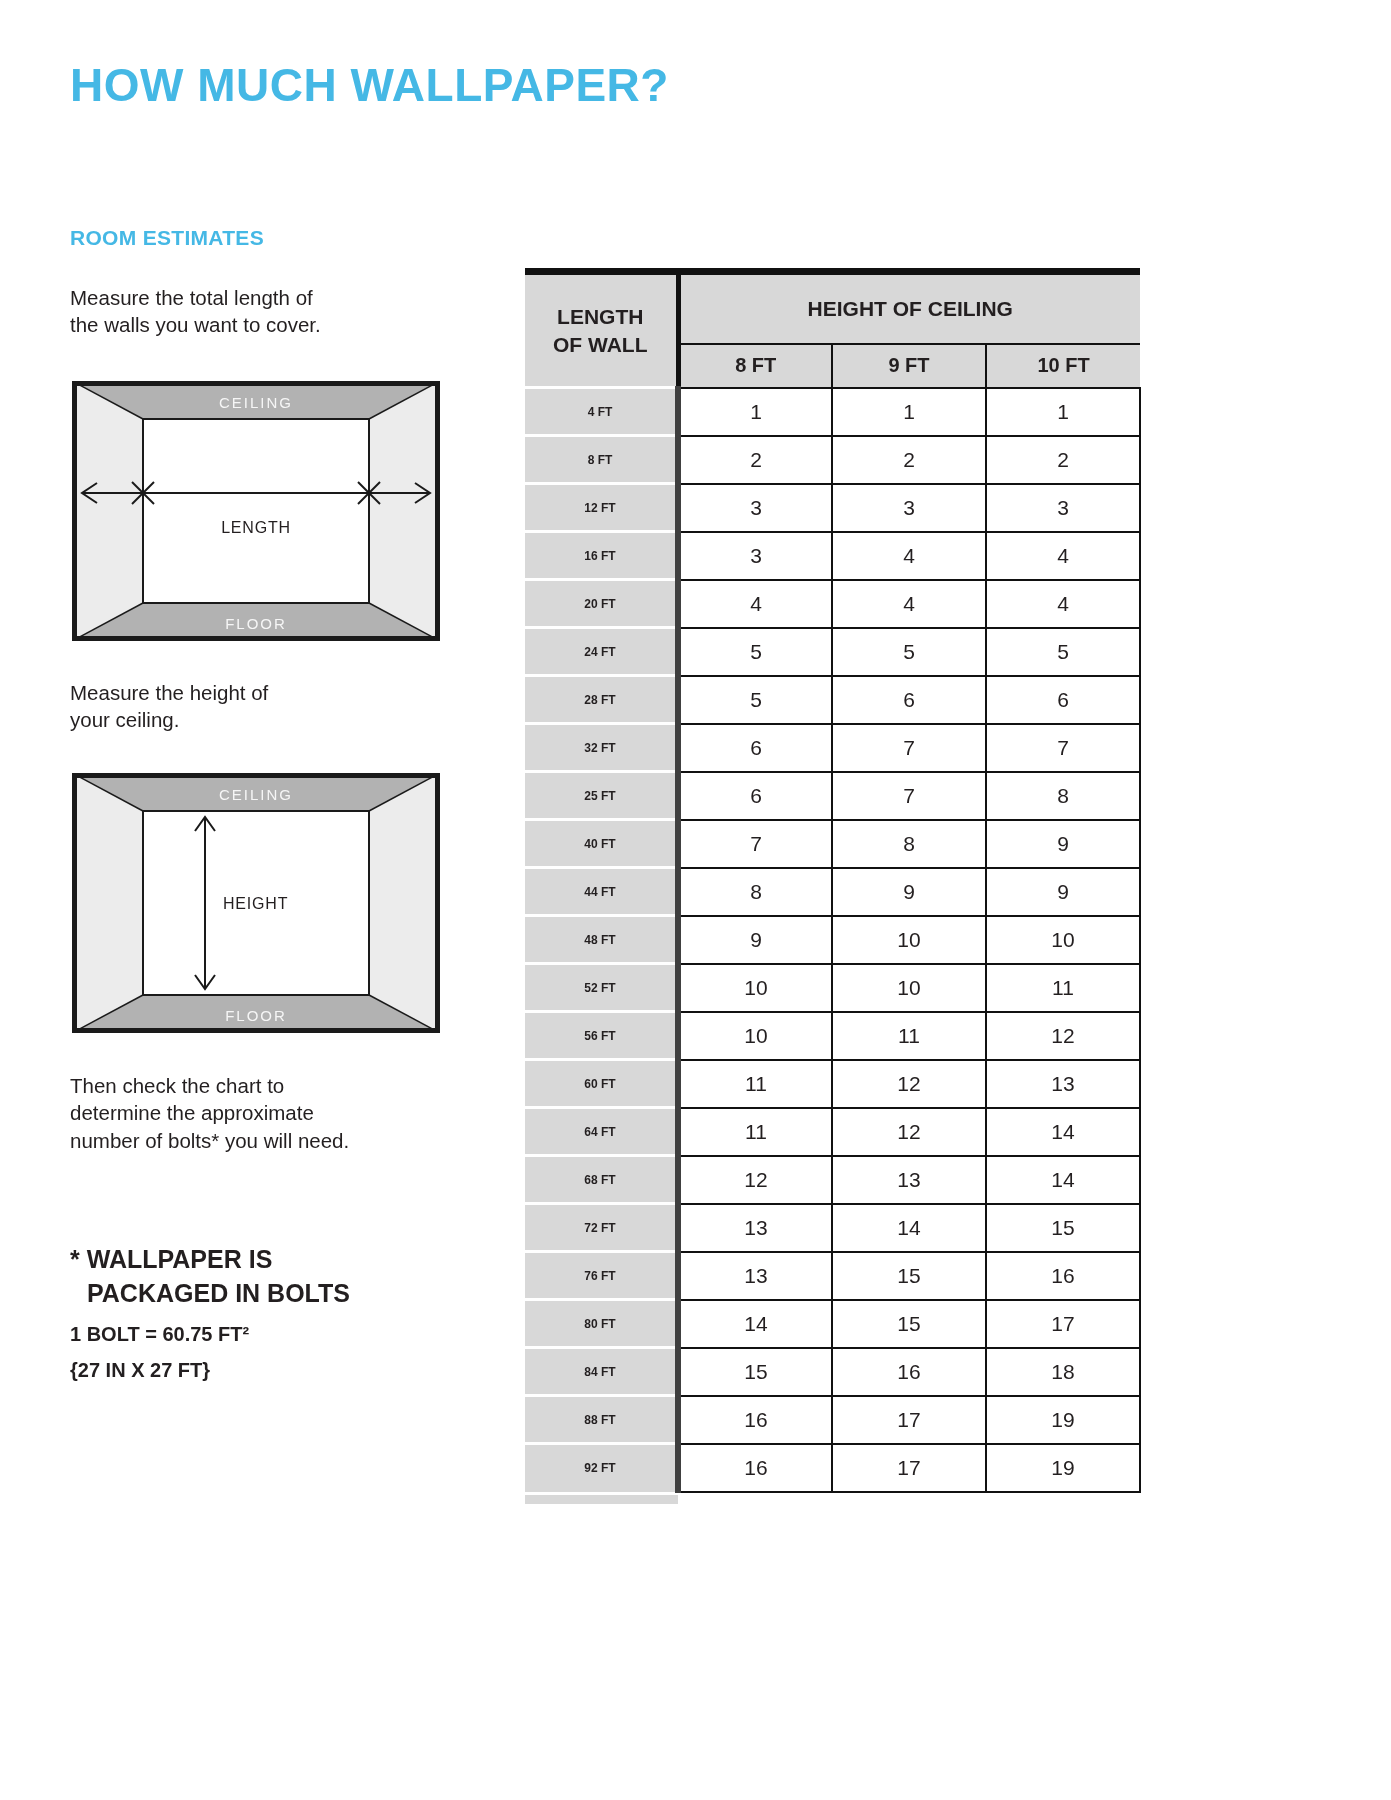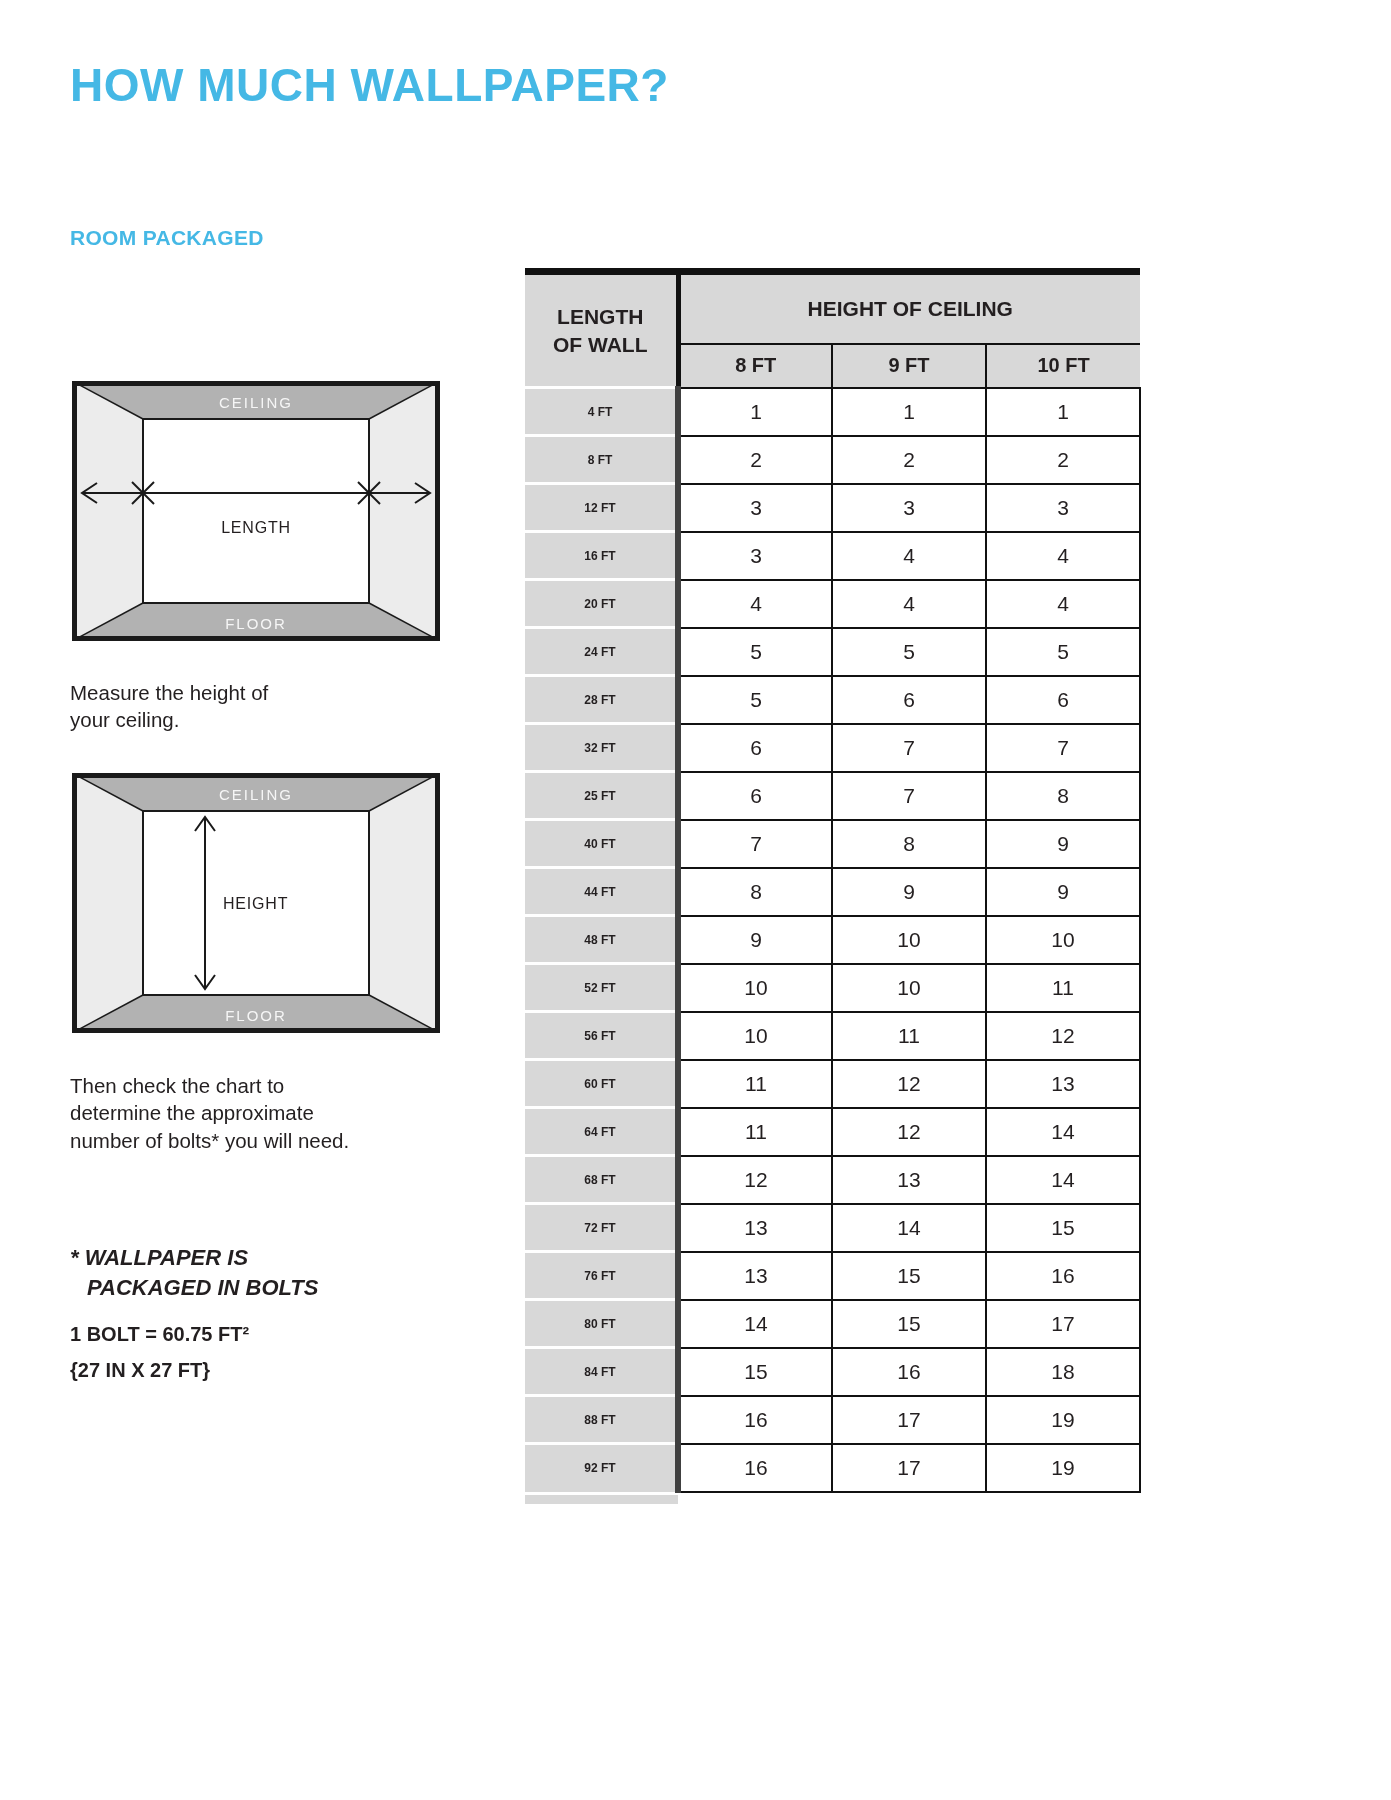--- a/index.html
+++ b/index.html
@@ -5,21 +5,21 @@
   * { margin:0; padding:0; box-sizing:border-box; }
   html,body { background:#ffffff; }
   body { font-family:"Liberation Sans","DejaVu Sans",sans-serif; color:var(--text-dark,#231f20); }
   .page { position:relative; width:1391px; height:1800px; background:#ffffff; overflow:hidden;padding-left:46px; }
   .abs { position:absolute; }
 
   .title { font-size:46px; font-weight:700; color:var(--accent-blue,#45b8e5); letter-spacing:0.5px; }
   .section-heading { font-size:21px; font-weight:700; color:var(--accent-blue,#45b8e5); letter-spacing:0.3px; }
   .center { text-align:center; }
   .step { font-size:20.5px; line-height:1.33; white-space:pre-line; color:var(--text-dark,#231f20); }
-  .footnote { font-size:22px; font-weight:700; line-height:1.35;font-style:italic; }
+  .footnote { font-size:25px; font-weight:700; line-height:1.35; }
   .footnote .indent { padding-left:17px; }
   .bolt-info { font-size:20px; font-weight:700; }
 
   
   .bolts-table { border-collapse:collapse; table-layout:fixed; border-top:7px solid #111; }
   .bolts-table th, .bolts-table td { text-align:center; vertical-align:middle; padding:0; }
   .corner { width:153px; background:var(--cell-gray,#d8d8d8); font-size:21px; font-weight:700;
             line-height:1.3; white-space:pre-line; border-right:5px solid #111; border-bottom:3px solid #fff; }
   .group { background:var(--cell-gray,#d8d8d8); font-size:21px; font-weight:700; height:72px;
            border-bottom:2px solid #111; width:462px; }
@@ -34,22 +34,24 @@
   .wall-label { fill:#f6f6f6; font-size:15px; letter-spacing:2px; font-family:"Liberation Sans",sans-serif; }
   .dim-label  { fill:#231f20; font-size:16px; letter-spacing:0.8px; font-family:"Liberation Sans",sans-serif; }
 </style>
 </head>
 <body>
 
 <div class="page">
 
   <h1 class="abs title" style="left:70px; top:58px;">HOW MUCH WALLPAPER?</h1>
 
-  <h2 class="abs section-heading" style="left:70px; top:226px;">ROOM PACKAGED</h2>
-
+  <h2 class="abs section-heading" style="left:70px; top:226px;">ROOM ESTIMATES</h2>
+
+  <p class="abs step" style="left:70px; top:284px;">Measure the total length of
+the walls you want to cover.</p>
 
   <svg class="abs" style="left:72px; top:381px;" width="368" height="260" viewBox="0 0 368 260">
     <g>
       <polygon points="0,0 368,0 297,38 71,38" fill="#b2b2b2"></polygon>
       <polygon points="71,222 297,222 368,260 0,260" fill="#b2b2b2"></polygon>
       <polygon points="0,0 71,38 71,222 0,260" fill="#ececec"></polygon>
       <polygon points="368,0 297,38 297,222 368,260" fill="#ececec"></polygon>
       <rect x="71" y="38" width="226" height="184" fill="#ffffff" stroke="#1a1a1a" stroke-width="2"></rect>
       <line x1="0" y1="0" x2="71" y2="38" stroke="#1a1a1a" stroke-width="1.5"></line>
       <line x1="368" y1="0" x2="297" y2="38" stroke="#1a1a1a" stroke-width="1.5"></line>

